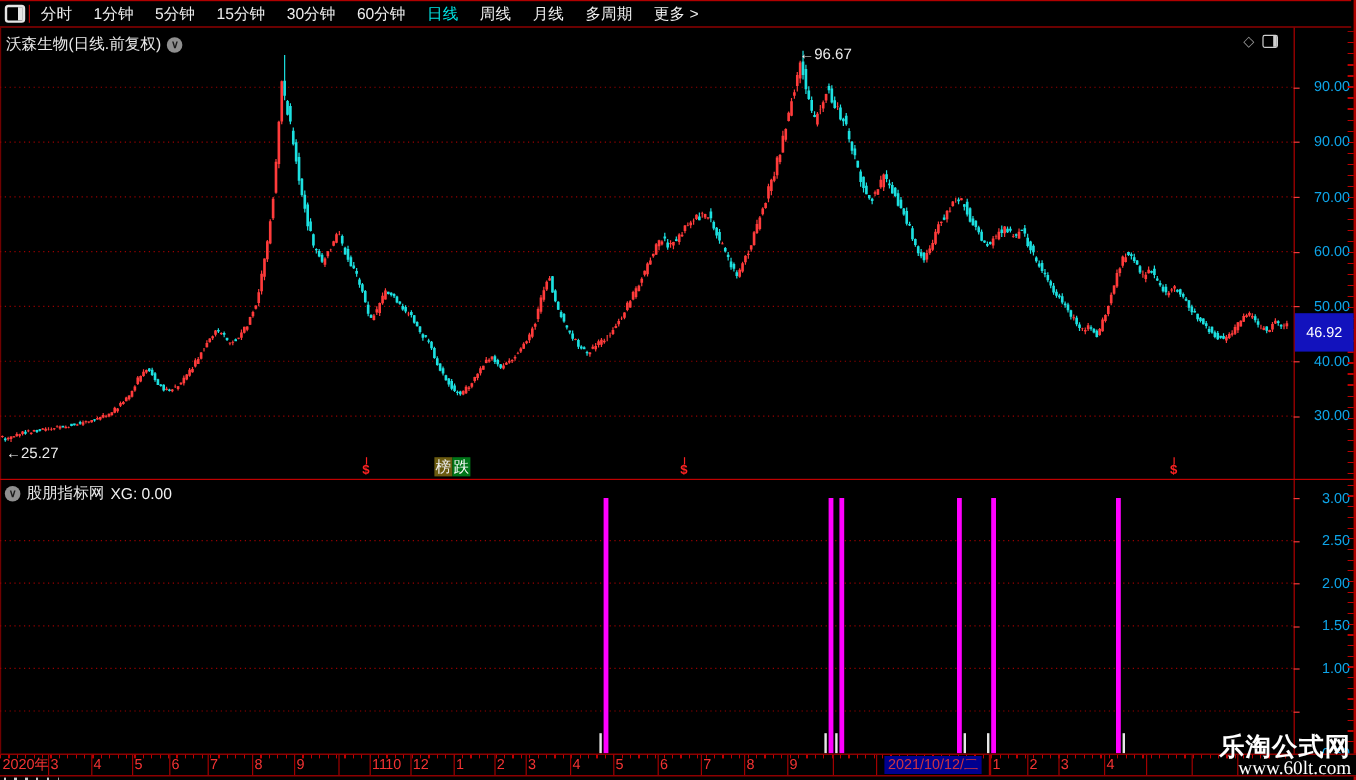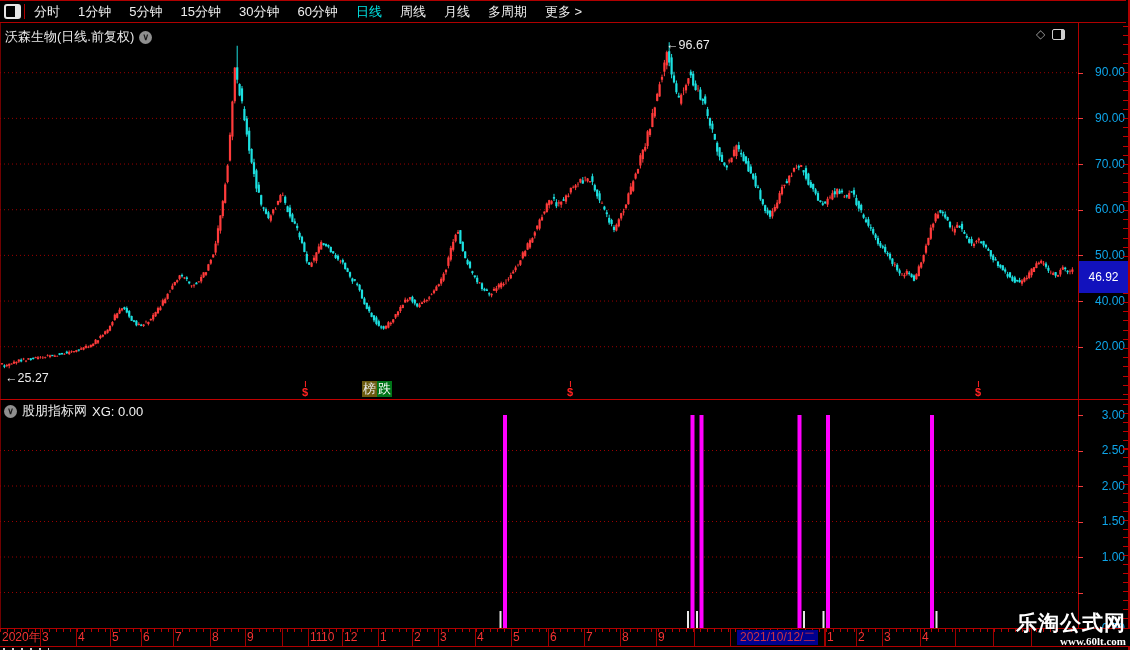--- a/index.html
+++ b/index.html
@@ -62,21 +62,21 @@
                     background:repeating-linear-gradient(90deg,#c00000 0 1px,transparent 1px 7px);}
   .m-sep{position:absolute;top:0;width:1px;height:17px;background:#a00000;}
   .m-label{position:absolute;top:2px;color:#f53333;font-size:12px;line-height:13px;white-space:nowrap;}
   .date-badge{position:absolute;top:1px;height:15px;background:#00008f;color:#cc3344;
               font-size:12px;line-height:15px;padding:0 3px;z-index:2;}
   .bottom-specks{position:absolute;left:3px;top:648px;width:46px;height:2px;
                  background:repeating-linear-gradient(90deg,#cfcfcf 0 2px,transparent 2px 9px);}
   
   .watermark{position:absolute;right:4px;bottom:1px;text-align:right;z-index:6;}
   .watermark .l1{color:#fff;font-size:21px;font-weight:bold;letter-spacing:1px;line-height:21px;}
-  .watermark .l2{color:#fff;font-size:11px;font-weight:bold;line-height:16px;
+  .watermark .l2{color:#fff;font-size:16px;font-weight:normal;line-height:16px;
                  font-family:"Liberation Serif",serif;}
 </style>
 </head>
 <body>
 
 <div class="screen">
 
   <div class="toolbar">
     <div class="win-box">
       <span class="win-icon"></span>
@@ -1054,21 +1054,21 @@
       <div class="ytick" style="left: 1079px; top: 111.87px;">90.00</div>
       <div class="ytickmark" style="left: 1078px; top: 118.37px;"></div>
       <div class="ytick" style="left: 1079px; top: 157.54px;">70.00</div>
       <div class="ytickmark" style="left: 1078px; top: 164.04px;"></div>
       <div class="ytick" style="left: 1079px; top: 203.21px;">60.00</div>
       <div class="ytickmark" style="left: 1078px; top: 209.71px;"></div>
       <div class="ytick" style="left: 1079px; top: 248.88px;">50.00</div>
       <div class="ytickmark" style="left: 1078px; top: 255.38px;"></div>
       <div class="ytick" style="left: 1079px; top: 294.55px;">40.00</div>
       <div class="ytickmark" style="left: 1078px; top: 301.05px;"></div>
-      <div class="ytick" style="left: 1079px; top: 340.22px;">20.00</div>
+      <div class="ytick" style="left: 1079px; top: 340.22px;">30.00</div>
       <div class="ytickmark" style="left: 1078px; top: 346.72px;"></div>
       <div class="ytick" style="left: 1079px; top: 408.5px;">3.00</div>
       <div class="ytickmark" style="left: 1078px; top: 415px;"></div>
       <div class="ytick" style="left: 1079px; top: 444px;">2.50</div>
       <div class="ytickmark" style="left: 1078px; top: 450.5px;"></div>
       <div class="ytick" style="left: 1079px; top: 479.5px;">2.00</div>
       <div class="ytickmark" style="left: 1078px; top: 486px;"></div>
       <div class="ytick" style="left: 1079px; top: 515px;">1.50</div>
       <div class="ytickmark" style="left: 1078px; top: 521.5px;"></div>
       <div class="ytick" style="left: 1079px; top: 550.5px;">1.00</div>

